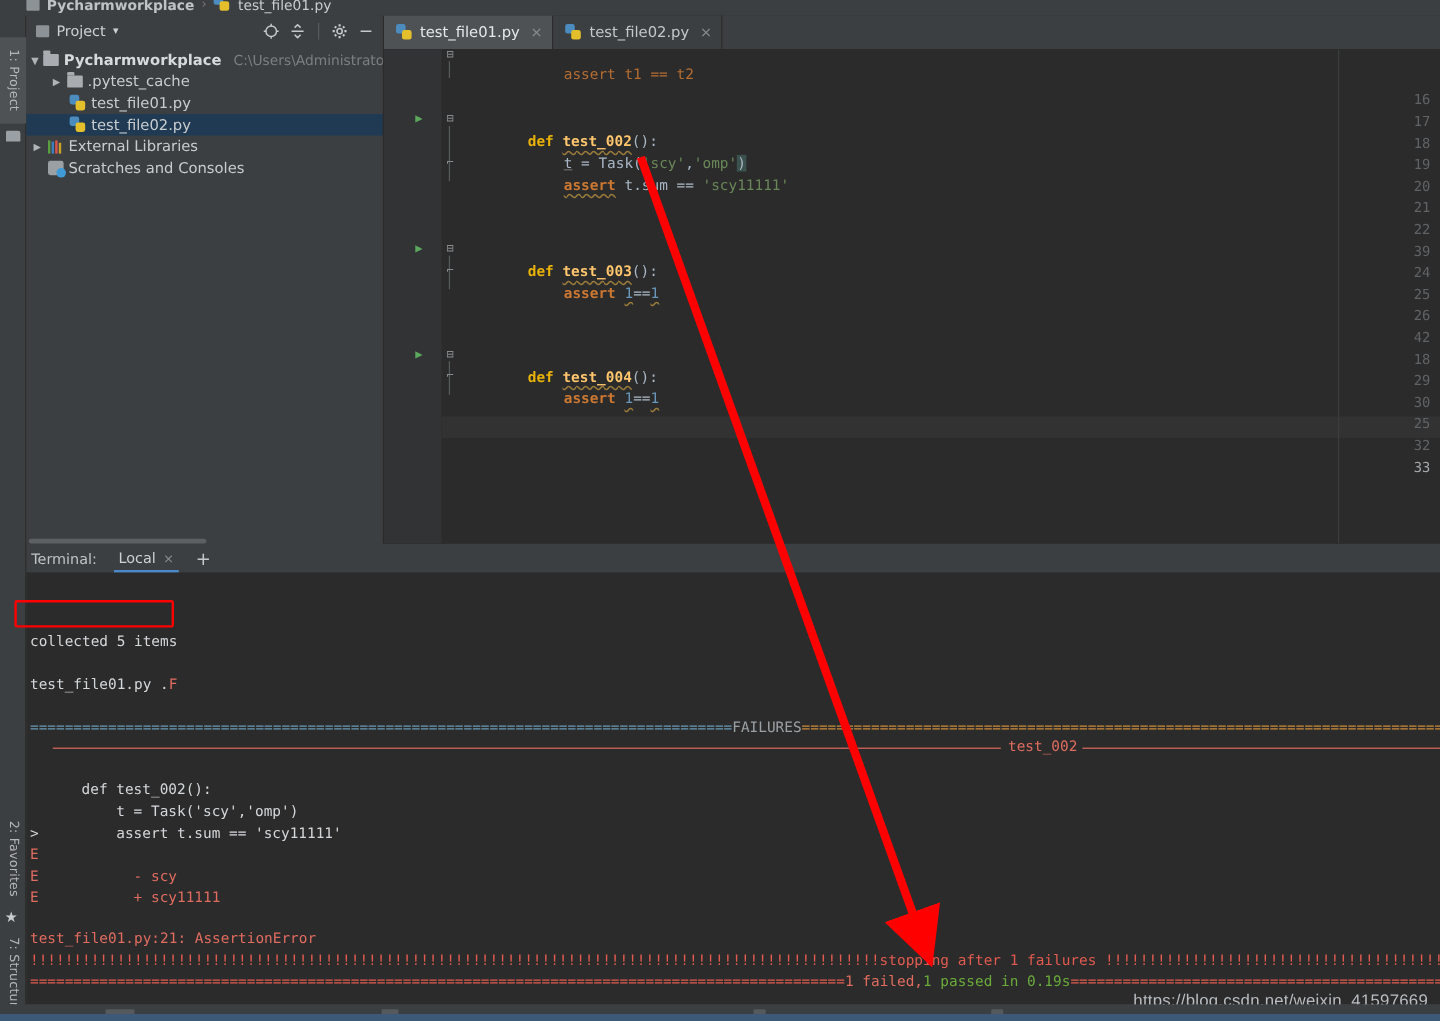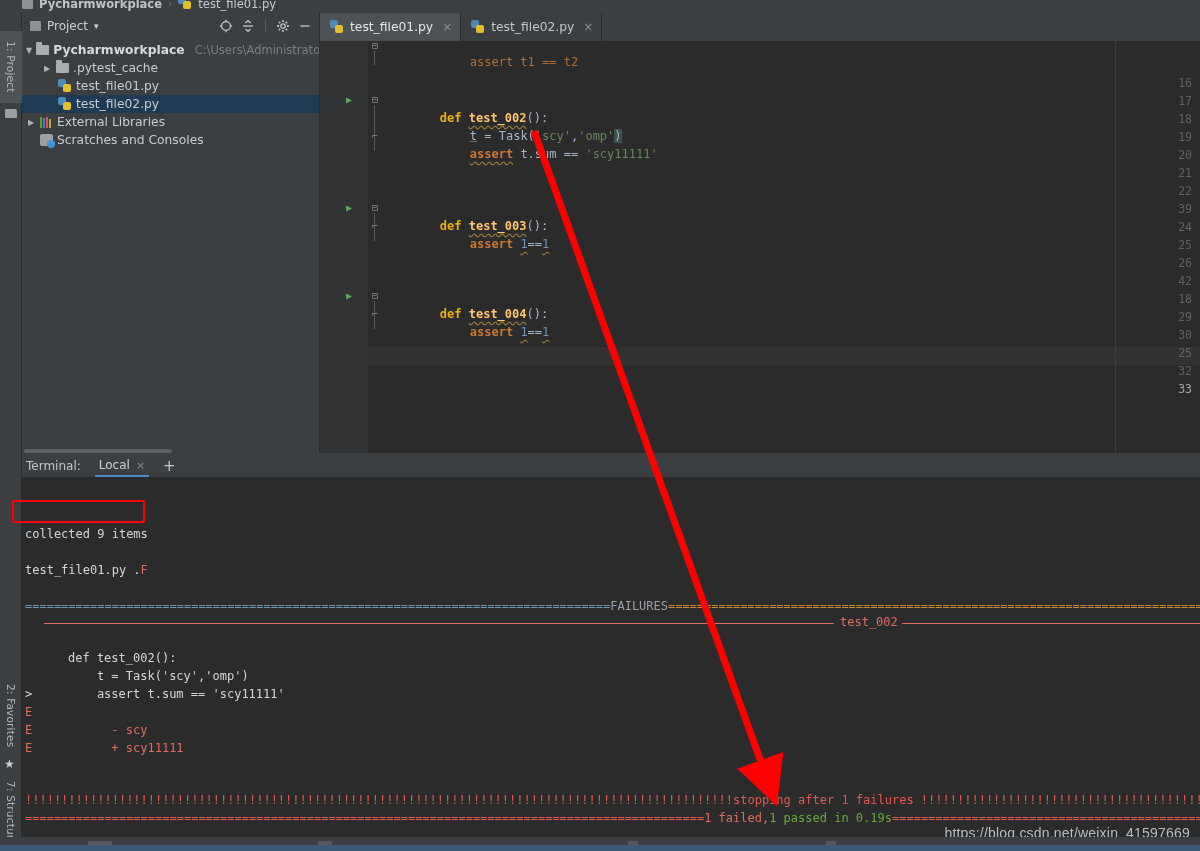--- a/index.html
+++ b/index.html
@@ -396,39 +396,40 @@
       <span class="term-label">Terminal:</span>
       <span class="term-tab">
         <span>Local</span>
         <span class="x">×</span>
         <span class="uline"></span>
       </span>
       <span class="term-plus">+</span>
     </div>
 
     <div class="termbody">
-      <div class="tline c-white" style="top:48px;">collected 9 items</div>
+      <div class="tline c-white" style="top:48px;">collected 5 items</div>
       <div class="tline c-white" style="top:84px;"><span>test_file01.py .</span><span class="c-red">F</span></div>
 
       <div class="tline" style="top:120px;"><span class="c-eq-b">=================================================================================</span><span class="c-dim">FAILURES</span><span class="c-eq-o">=================================================================================</span></div>
 
       <div class="sep-line" style="left:22px; top:146px; width:790px;"></div>
       <div class="tline c-red" style="top:136px;left:818px;">test_002</div>
       <div class="sep-line" style="left:880px; top:146px; width:298px;"></div>
 
       <div class="tline c-white" style="top:172px;left:46px;">def test_002():</div>
       <div class="tline c-white" style="top:190px;left:46px;">    t = Task('scy','omp')</div>
       <div class="tline c-white" style="top:208px;">&gt;</div>
       <div class="tline c-white" style="top:208px;left:46px;">    assert t.sum == 'scy11111'</div>
       <div class="tline c-red" style="top:226px;">E</div>
       <div class="tline c-red" style="top:244px;">E</div>
       <div class="tline c-red" style="top:244px;left:46px;">      - scy</div>
       <div class="tline c-red" style="top:262px;">E</div>
       <div class="tline c-red" style="top:262px;left:46px;">      + scy11111</div>
 
+      <div class="tline c-red" style="top:296px;">test_file01.py:21: AssertionError</div>
 
       <div class="tline c-red2" style="top:314px;"><span>!!!!!!!!!!!!!!!!!!!!!!!!!!!!!!!!!!!!!!!!!!!!!!!!!!!!!!!!!!!!!!!!!!!!!!!!!!!!!!!!!!!!!!!!!!!!!!!!!!</span><span>stopping after 1 failures</span><span> !!!!!!!!!!!!!!!!!!!!!!!!!!!!!!!!!!!!!!!!!!!!!!!!!!!!!!</span></div>
 
       <div class="tline c-red2" style="top:332px;"><span>==============================================================================================</span><span class="c-red">1 failed,</span><span class="c-green">1 passed in 0.19s</span><span>==============================================</span></div>
 
     </div>
   </div>
 
   <div class="redbox" style="left:12px; top:500px; width:133px; height:23px;"></div>
 

